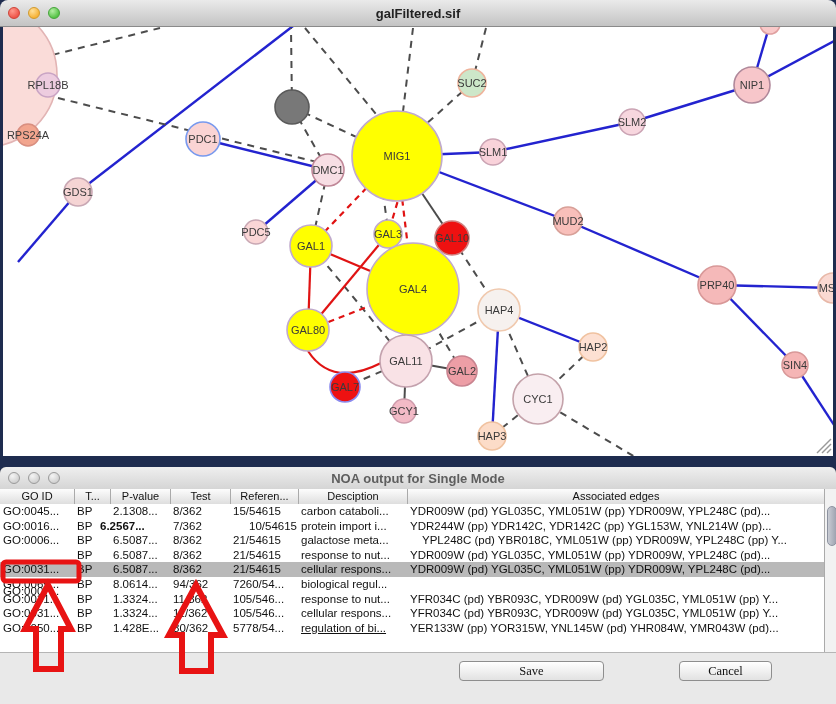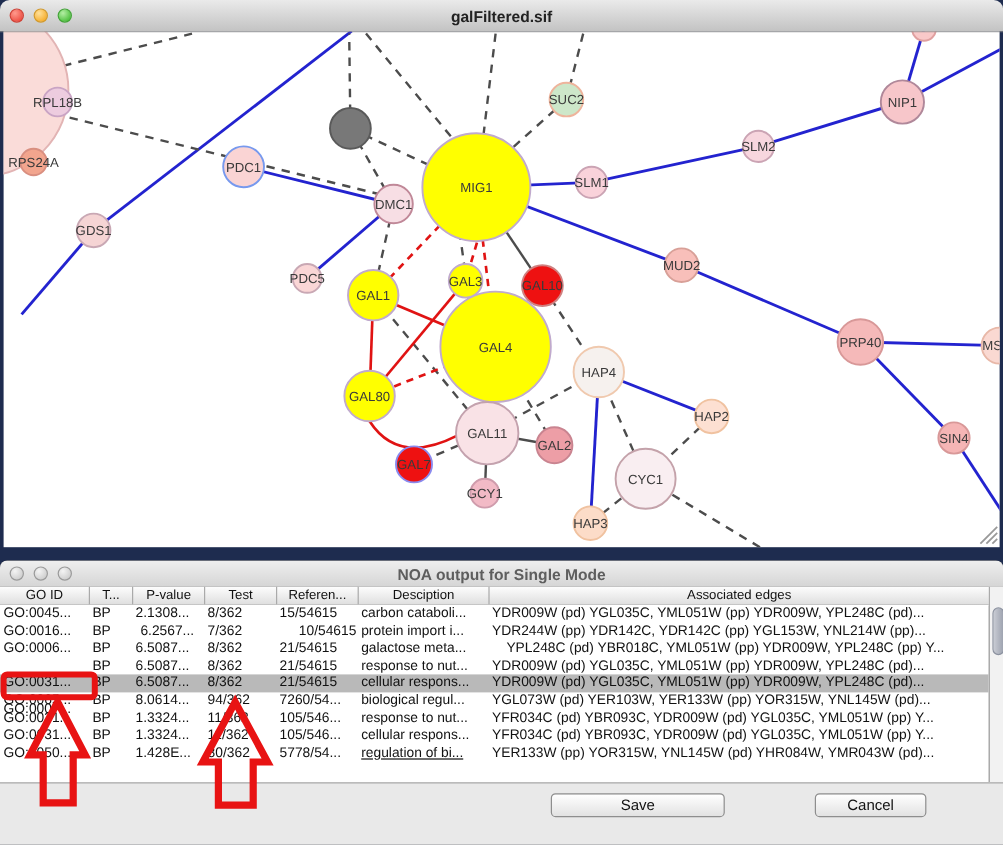--- a/index.html
+++ b/index.html
@@ -64,21 +64,21 @@
     background:linear-gradient(90deg,#c9ccd4,#9ea3b0);border:1px solid #8c92a0;
   }
   #noa-bottom{
     position:absolute;left:0;right:0;top:185px;height:52px;
     background:#e9e9e9;border-top:1px solid #b5b5b5;
   }
   .mac-btn{
     position:absolute;top:8px;height:20px;
     background:linear-gradient(#ffffff,#e2e2e2);
     border:1px solid #8e8e8e;border-radius:4px;
-    font-family:Liberation Sans, sans-serif;font-size:12.5px;color:#111;
+    font-family:Liberation Serif, serif;font-size:12.5px;color:#111;
     box-sizing:border-box;
   }
   #btn-save{left:459px;width:145px;}
   #btn-cancel{left:679px;width:93px;}
   
   #annot{position:absolute;left:0;top:0;width:836px;height:704px;pointer-events:none;z-index:60;}
 </style>
 </head>
 <body>
 
@@ -297,21 +297,21 @@
         <span class="tcell" style="left: 74px; width: 36px;">BP</span>
         <span class="tcell" style="left: 110px; width: 60px;">2.1308...</span>
         <span class="tcell" style="left: 170px; width: 60px;">8/362</span>
         <span class="tcell" style="left: 230px; width: 68px;">15/54615</span>
         <span class="tcell" style="left: 298px; width: 109px;">carbon cataboli...</span>
         <span class="tcell" style="left: 407px; width: 417px;">YDR009W (pd) YGL035C, YML051W (pp) YDR009W, YPL248C (pd)...</span>
       </div>
       <div class="trow">
         <span class="tcell" style="left: 0px; width: 74px;">GO:0016...</span>
         <span class="tcell" style="left: 74px; width: 36px;">BP</span>
-        <span class="tcell" style="left: 114px; width: 60px;">6.2567...</span>
+        <span class="tcell" style="left: 97px; width: 60px; font-weight: bold;">6.2567...</span>
         <span class="tcell" style="left: 170px; width: 60px;">7/362</span>
         <span class="tcell" style="left: 246px; width: 68px;">10/54615</span>
         <span class="tcell" style="left: 298px; width: 109px;">protein import i...</span>
         <span class="tcell" style="left: 407px; width: 417px;">YDR244W (pp) YDR142C, YDR142C (pp) YGL153W, YNL214W (pp)...</span>
       </div>
       <div class="trow">
         <span class="tcell" style="left: 0px; width: 74px;">GO:0006...</span>
         <span class="tcell" style="left: 74px; width: 36px;">BP</span>
         <span class="tcell" style="left: 110px; width: 60px;">6.5087...</span>
         <span class="tcell" style="left: 170px; width: 60px;">8/362</span>
@@ -337,21 +337,20 @@
         <span class="tcell" style="left: 298px; width: 109px;">cellular respons...</span>
         <span class="tcell" style="left: 407px; width: 417px;">YDR009W (pd) YGL035C, YML051W (pp) YDR009W, YPL248C (pd)...</span>
       </div>
       <div class="trow">
         <span class="tcell" style="left: 0px; width: 74px;">GO:0065...</span>
         <span class="tcell" style="left: 74px; width: 36px;">BP</span>
         <span class="tcell" style="left: 110px; width: 60px;">8.0614...</span>
         <span class="tcell" style="left: 170px; width: 60px;">94/362</span>
         <span class="tcell" style="left: 230px; width: 68px;">7260/54...</span>
         <span class="tcell" style="left: 298px; width: 109px;">biological regul...</span>
-        <span class="tcell" style="left: 407px; width: 417px;">YGL073W (pd) YER103W, YER133W (pp) YOR315W, YNL145W (pd)...</span>
       </div>
       <div class="trow">
         <span class="tcell" style="left: 0px; width: 74px;">GO:0031...</span>
         <span class="tcell" style="left: 74px; width: 36px;">BP</span>
         <span class="tcell" style="left: 110px; width: 60px;">1.3324...</span>
         <span class="tcell" style="left: 170px; width: 60px;">11/362</span>
         <span class="tcell" style="left: 230px; width: 68px;">105/546...</span>
         <span class="tcell" style="left: 298px; width: 109px;">response to nut...</span>
         <span class="tcell" style="left: 407px; width: 417px;">YFR034C (pd) YBR093C, YDR009W (pd) YGL035C, YML051W (pp) Y...</span>
       </div>

